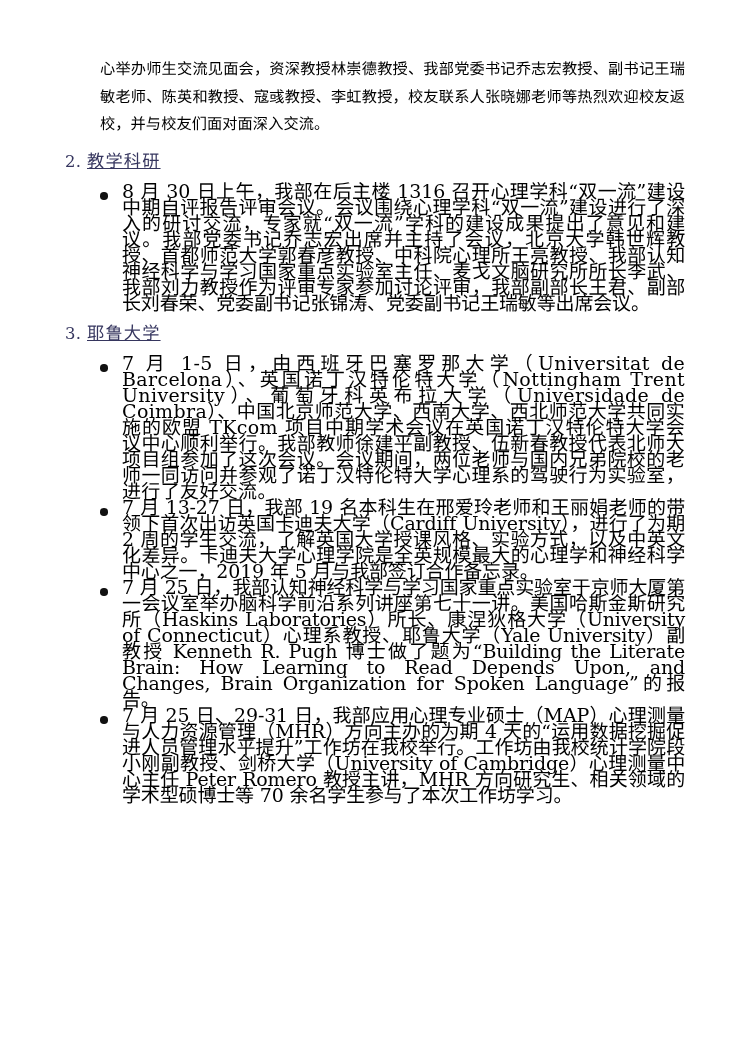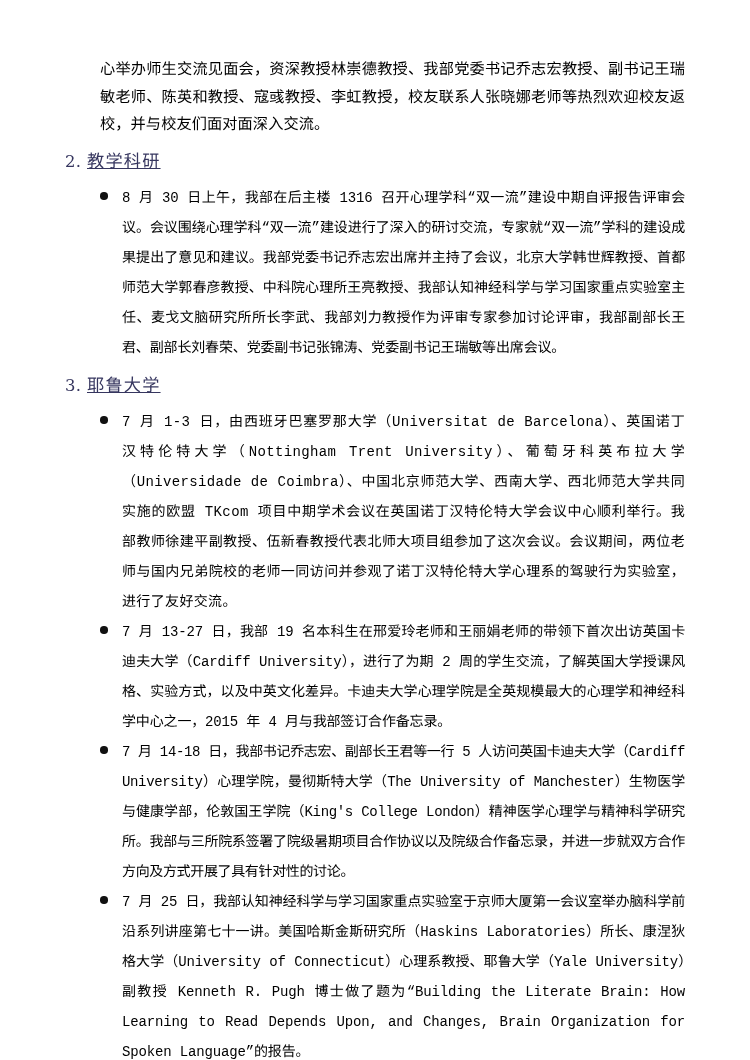--- a/index.html
+++ b/index.html
@@ -69,26 +69,25 @@
   
   .bullet-list {
     list-style: none;
     margin: 0;
     padding: 0;
   }
   .bullet-item {
     position: relative;
     padding-left: 57px;
     margin: 0 0 0 0;
-    font-size: 14px;
-    line-height: 30px;
+    font-size: 19px;
+    line-height: 16px;
     text-align: justify;
     text-justify: inter-ideograph;
     letter-spacing: 0.05px;
-    font-family: Liberation Mono, monospace;
   }
   .bullet-item .bullet-dot {
     position: absolute;
     left: 35px;
     top: 9.5px;
     width: 7.5px;
     height: 7.5px;
     border-radius: 50%;
     background: #111111;
   }
@@ -122,29 +121,25 @@
     </ul>
 
     <div class="section-heading" style="color: rgb(54, 54, 95);">
       <span class="sec-num">3.</span>
       <span class="sec-title">耶鲁大学</span>
     </div>
 
     <ul class="bullet-list">
       <li class="bullet-item loose">
         <span class="bullet-dot"></span>
-        <span class="item-text">7 月 1-3 日，由西班牙巴塞罗那大学（Universitat de Barcelona）、英国诺丁汉特伦特大学（Nottingham Trent University）、葡萄牙科英布拉大学（Universidade de Coimbra）、中国北京师范大学、西南大学、西北师范大学共同实施的欧盟 TKcom 项目中期学术会议在英国诺丁汉特伦特大学会议中心顺利举行。我部教师徐建平副教授、伍新春教授代表北师大项目组参加了这次会议。会议期间，两位老师与国内兄弟院校的老师一同访问并参观了诺丁汉特伦特大学心理系的驾驶行为实验室，进行了友好交流。</span>
+        <span class="item-text">7 月 1-5 日，由西班牙巴塞罗那大学（Universitat de Barcelona）、英国诺丁汉特伦特大学（Nottingham Trent University）、葡萄牙科英布拉大学（Universidade de Coimbra）、中国北京师范大学、西南大学、西北师范大学共同实施的欧盟 TKcom 项目中期学术会议在英国诺丁汉特伦特大学会议中心顺利举行。我部教师徐建平副教授、伍新春教授代表北师大项目组参加了这次会议。会议期间，两位老师与国内兄弟院校的老师一同访问并参观了诺丁汉特伦特大学心理系的驾驶行为实验室，进行了友好交流。</span>
       </li>
       <li class="bullet-item tight2">
         <span class="bullet-dot"></span>
-        <span class="item-text">7 月 13-27 日，我部 19 名本科生在邢爱玲老师和王丽娟老师的带领下首次出访英国卡迪夫大学（Cardiff University），进行了为期 2 周的学生交流，了解英国大学授课风格、实验方式，以及中英文化差异。卡迪夫大学心理学院是全英规模最大的心理学和神经科学中心之一，2015 年 4 月与我部签订合作备忘录。</span>
-      </li>
-      <li class="bullet-item tight">
-        <span class="bullet-dot"></span>
-        <span class="item-text">7 月 14-18 日，我部书记乔志宏、副部长王君等一行 5 人访问英国卡迪夫大学（Cardiff University）心理学院，曼彻斯特大学（The University of Manchester）生物医学与健康学部，伦敦国王学院（King's College London）精神医学心理学与精神科学研究所。我部与三所院系签署了院级暑期项目合作协议以及院级合作备忘录，并进一步就双方合作方向及方式开展了具有针对性的讨论。</span>
+        <span class="item-text">7 月 13-27 日，我部 19 名本科生在邢爱玲老师和王丽娟老师的带领下首次出访英国卡迪夫大学（Cardiff University），进行了为期 2 周的学生交流，了解英国大学授课风格、实验方式，以及中英文化差异。卡迪夫大学心理学院是全英规模最大的心理学和神经科学中心之一，2019 年 5 月与我部签订合作备忘录。</span>
       </li>
       <li class="bullet-item tight2">
         <span class="bullet-dot"></span>
         <span class="item-text">7 月 25 日，我部认知神经科学与学习国家重点实验室于京师大厦第一会议室举办脑科学前沿系列讲座第七十一讲。美国哈斯金斯研究所（Haskins Laboratories）所长、康涅狄格大学（University of Connecticut）心理系教授、耶鲁大学（Yale University）副教授 Kenneth R. Pugh 博士做了题为“Building the Literate Brain: How Learning to Read Depends Upon, and Changes, Brain Organization for Spoken Language”的报告。</span>
       </li>
       <li class="bullet-item tight2">
         <span class="bullet-dot"></span>
         <span class="item-text">7 月 25 日、29-31 日，我部应用心理专业硕士（MAP）心理测量与人力资源管理（MHR）方向主办的为期 4 天的“运用数据挖掘促进人员管理水平提升”工作坊在我校举行。工作坊由我校统计学院段小刚副教授、剑桥大学（University of Cambridge）心理测量中心主任 Peter Romero 教授主讲，MHR 方向研究生、相关领域的学术型硕博士等 70 余名学生参与了本次工作坊学习。</span>
       </li>
 

